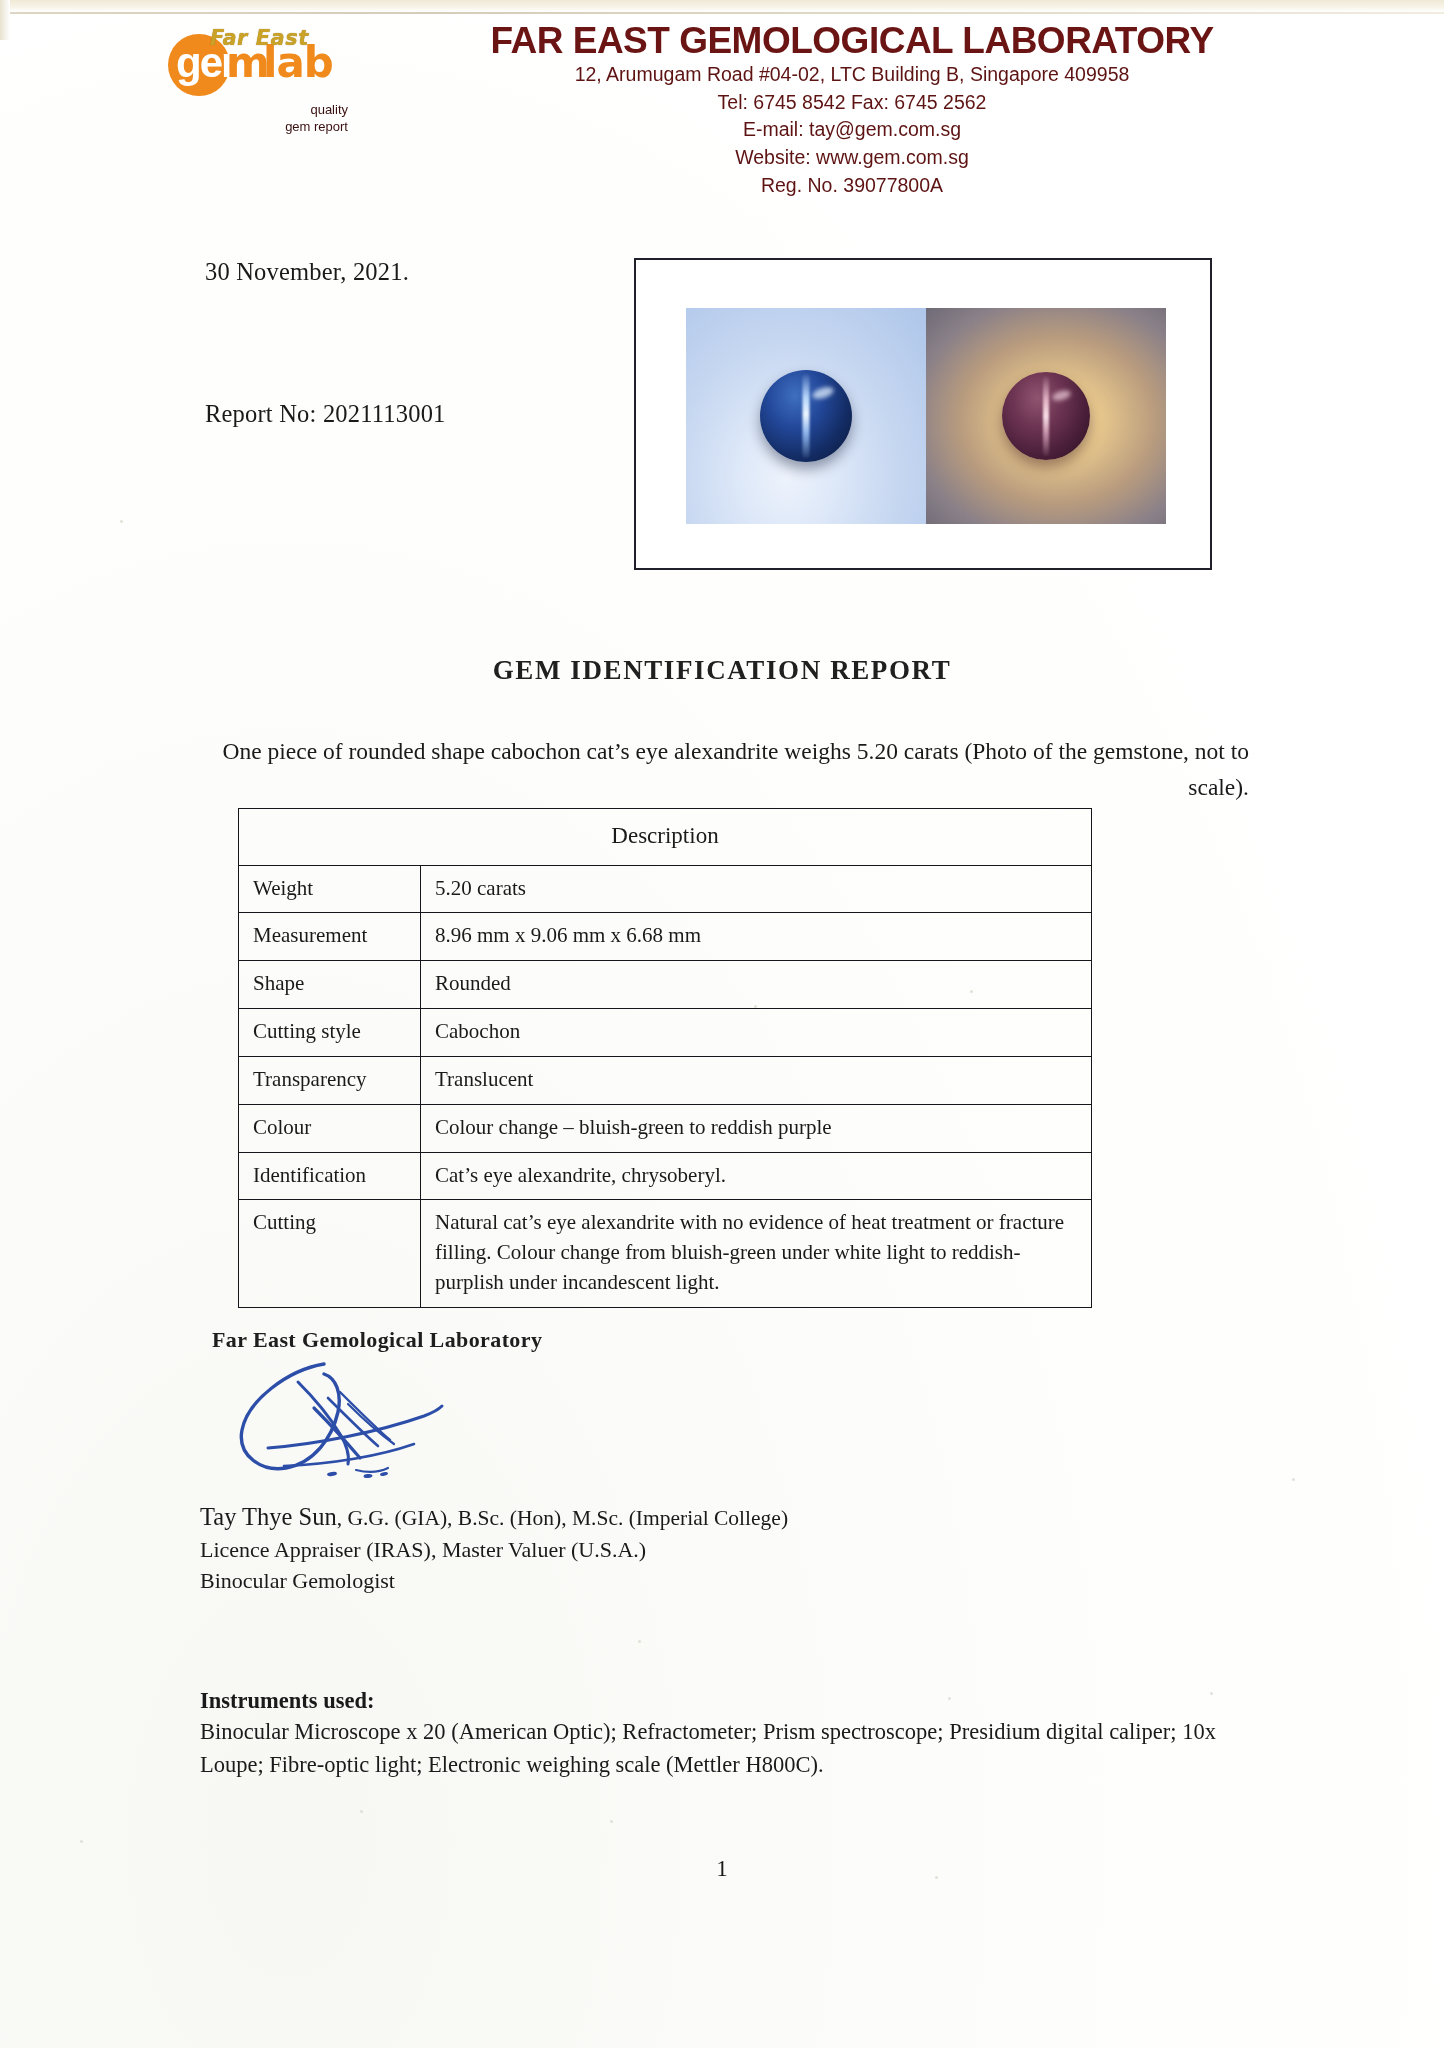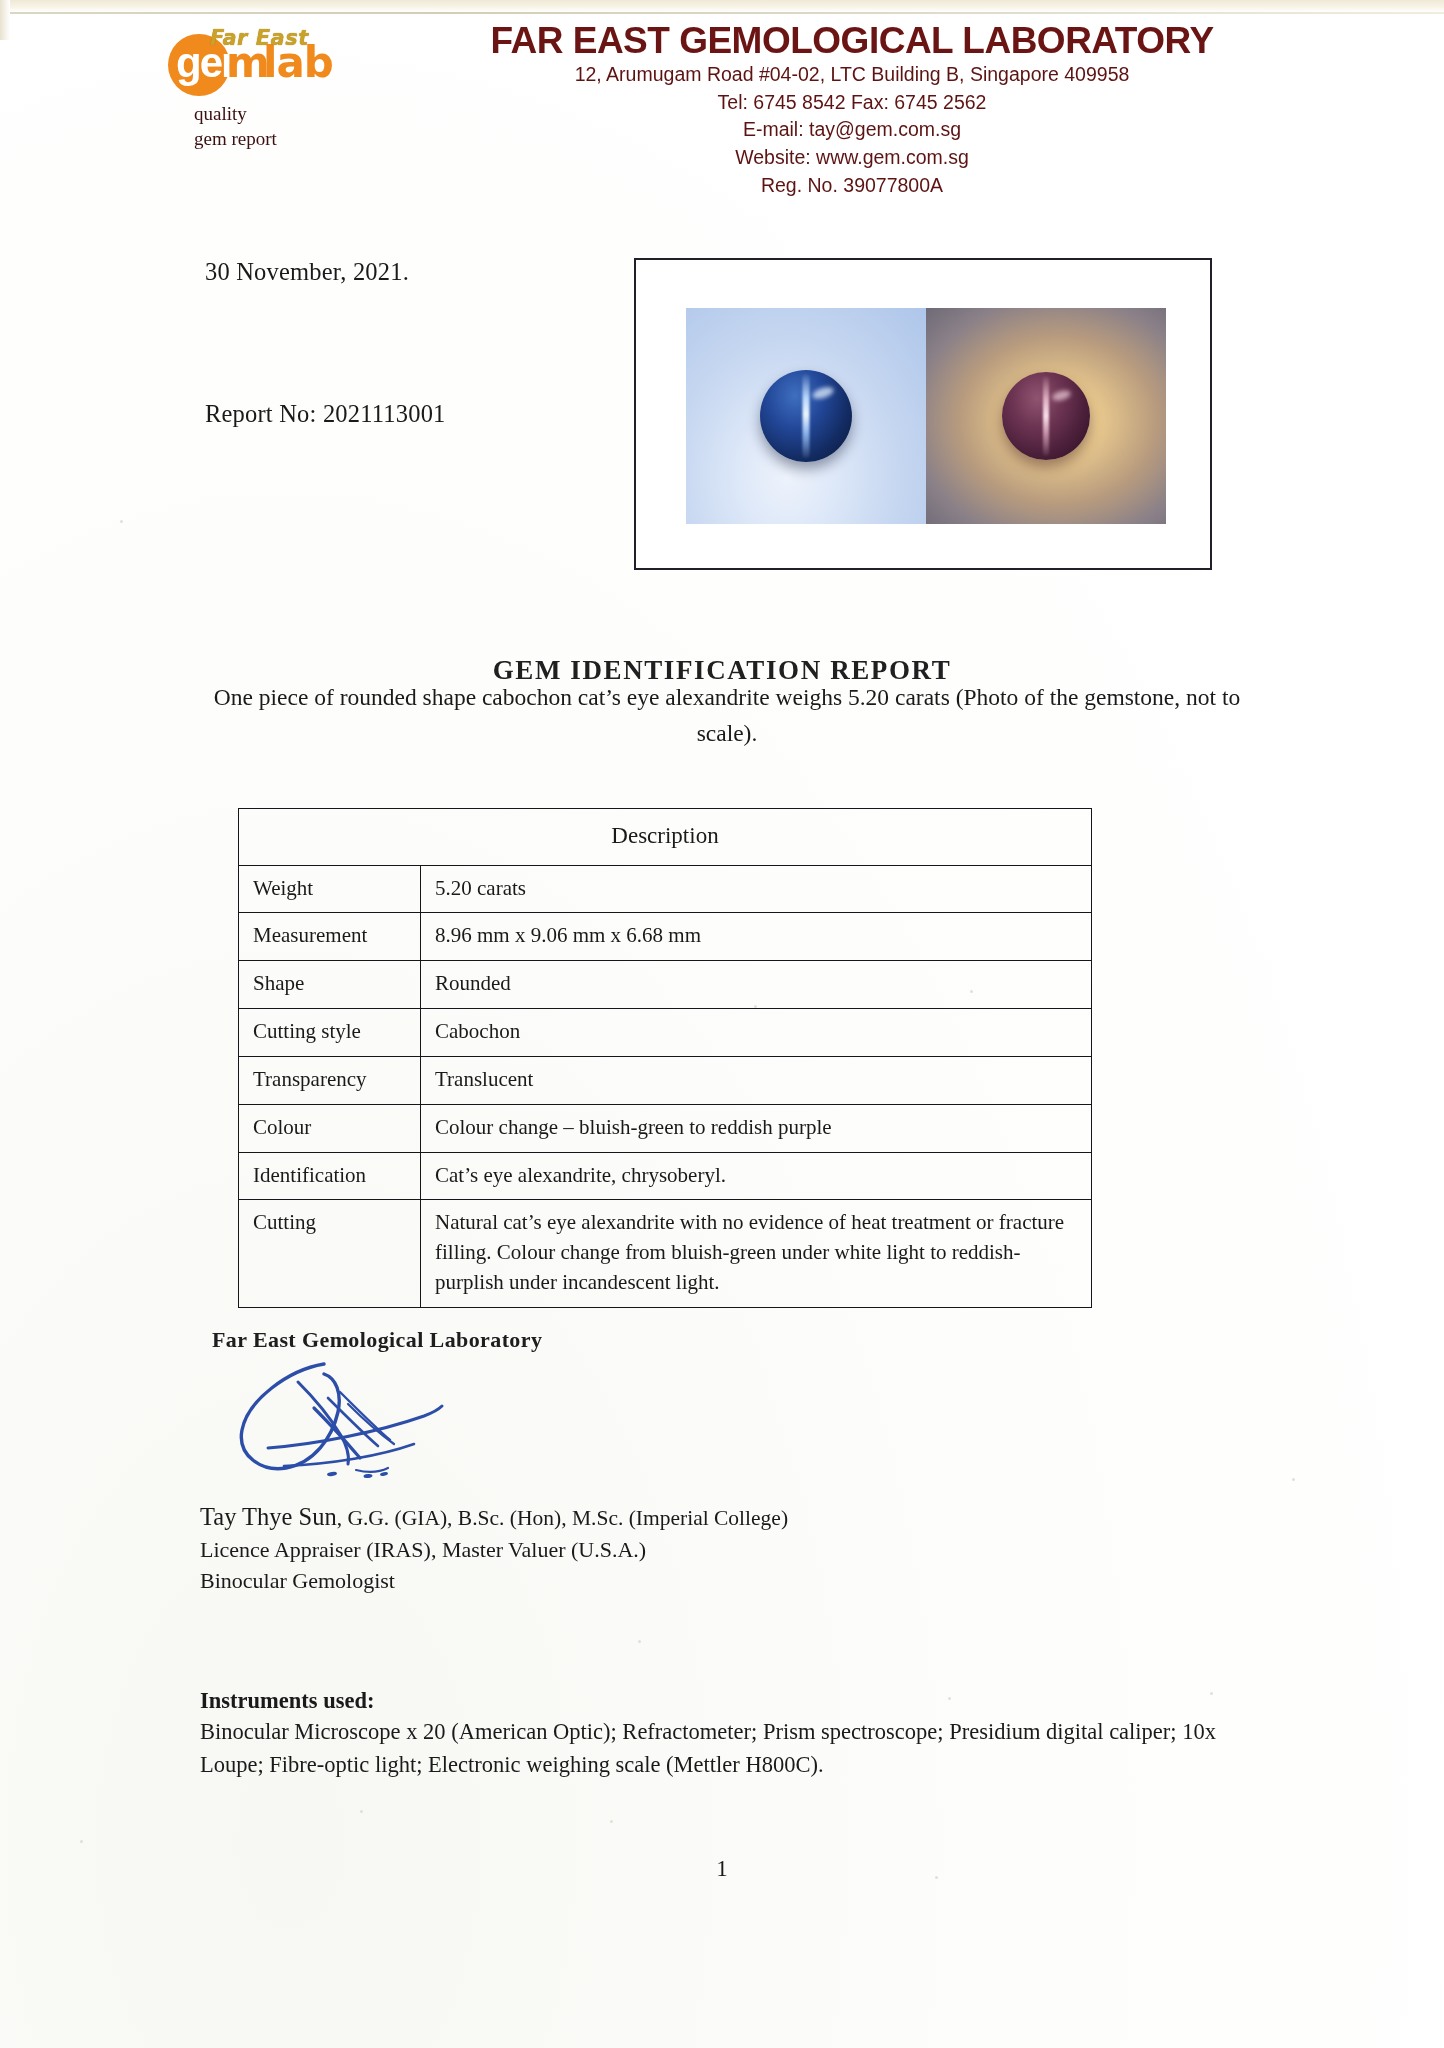--- a/index.html
+++ b/index.html
@@ -107,24 +107,25 @@
     font-weight: 700;
     font-style: italic;
     font-size: 21px;
     color: #c9a227;
     letter-spacing: .5px;
     text-shadow: 0 0 1px #8d7320;
   }
   .logo-tag {
     margin-top: 4px;
     margin-left: 26px;
-    font-family: Liberation Serif, serif;
-    font-size: 19px;
+    font-family: Liberation Sans, sans-serif;
+    font-size: 13px;
     color: #3a1010;
     line-height: 1.3;
+    text-align: right;
   }
   .org {
     position: absolute;
     left: 380px; right: 120px;
     top: 0;
     text-align: center;
   }
   .org-title {
     font-family: "Liberation Sans", sans-serif;
     font-weight: 700;
@@ -280,24 +281,24 @@
     background-clip: text;
     -webkit-text-fill-color: transparent;
     text-shadow: 0 0 0 #333;
     filter: contrast(1.25);
   }
 
   
   .desc {
     position: absolute;
     left: 205px; right: 195px;
-    top: 680px;
+    top: 734px;
     font-size: 23.5px;
     line-height: 1.52;
-    text-align: center;
+    text-align: right;
   }
 
   
   .tbl-wrap {
     position: absolute;
     left: 238px; top: 808px;
     width: 854px;
   }
   table.report-table {
     width: 100%;

